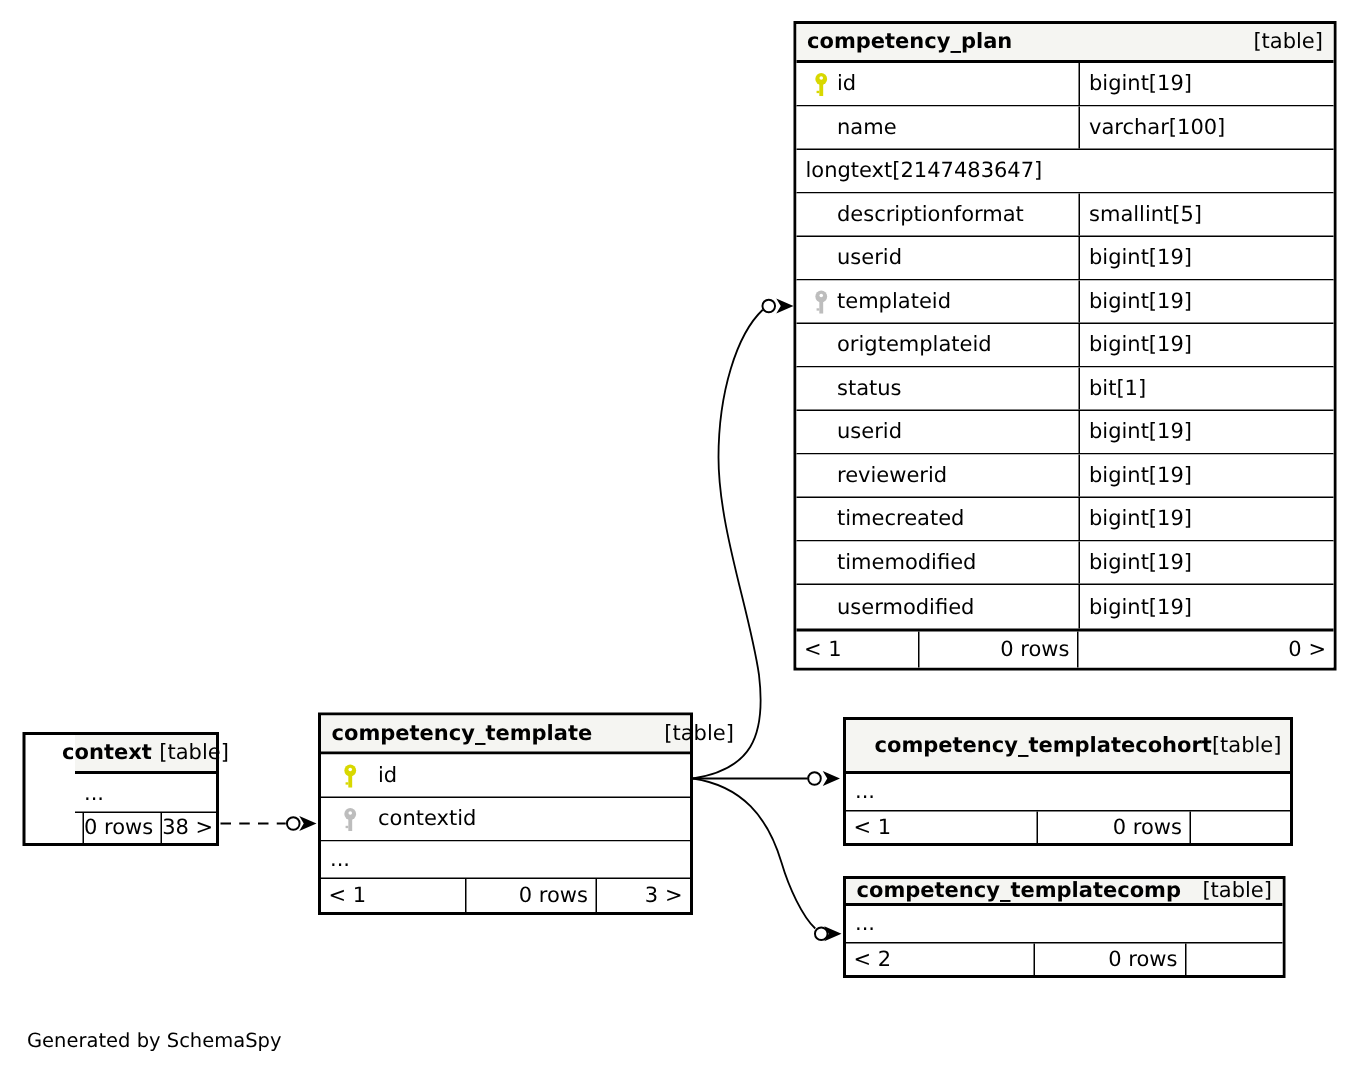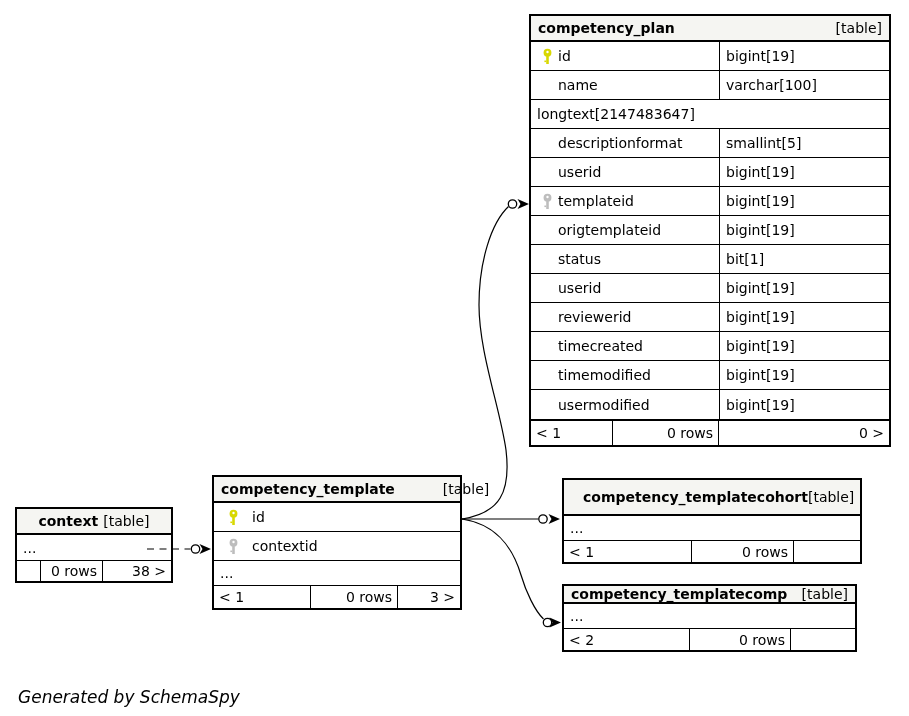--- a/index.html
+++ b/index.html
@@ -16,21 +16,21 @@
   .kspot{width:22px;margin-left:5px;display:flex;justify-content:center;align-items:center;flex:none;}
   .ctext{white-space:nowrap;}
   .ctype{flex:1;display:flex;align-items:center;padding-left:6px;white-space:nowrap;box-sizing:border-box;}
   .mrow{display:flex;align-items:center;padding-left:6px;box-sizing:border-box;background:#fff;}
   .tfoot{display:flex;border-top:1px solid #000;box-sizing:border-box;background:#fff;}
   .fc{display:flex;align-items:center;box-sizing:border-box;white-space:nowrap;}
   .fprev{padding-left:5px;}
   .frows{justify-content:flex-end;padding-right:5px;border-left:1px solid #000;}
   .fnext{flex:1;justify-content:flex-end;padding-right:5px;border-left:1px solid #000;}
   #connector-layer{position:absolute;left:0;top:0;width:909px;height:716px;pointer-events:none;z-index:3;}
-  .credit{position:absolute;left:18px;top:687px;font-size:17px;font-style:italic;}
+  .credit{position:absolute;left:18px;top:687px;font-size:13px;}
 </style>
 </head>
 <body>
 
 <div id="canvas">
 
   <svg id="connector-layer" viewBox="0 0 909 716" xmlns="http://www.w3.org/2000/svg">
     <g stroke="#000" stroke-width="1.2" fill="none">
 
       <path d="M 462 519 C 500 513 511 492 506 450 C 500 408 479 352 479 305 C 479 262 491 223 508.5 206.5"></path>
@@ -202,21 +202,21 @@
         </div>
     </div>
     <div class="mrow" style="height:24px;">...</div>
     <div class="tfoot" style="height:23px;">
       <div class="fc fprev" style="width:96px;">&lt; 1</div>
       <div class="fc frows" style="width:87px;">0 rows</div>
       <div class="fc fnext">3 &gt;</div>
     </div>
   </div>
 
-  <div class="tbl" style="left:15px;top:507px;width:158px;">
+  <div class="tbl" style="left:15px;top:488px;width:131px;padding-left:33px;">
     <div class="thead" style="height:26px;justify-content:center;gap:5px;">
       <span class="tname">context</span>
       <span class="ttag">[table]</span>
     </div>
     <div class="mrow" style="height:25px;">...</div>
     <div class="tfoot" style="height:21px;">
       <div class="fc fprev" style="width:23px;"></div>
       <div class="fc frows" style="width:62px;">0 rows</div>
       <div class="fc fnext">38 &gt;</div>
     </div>

